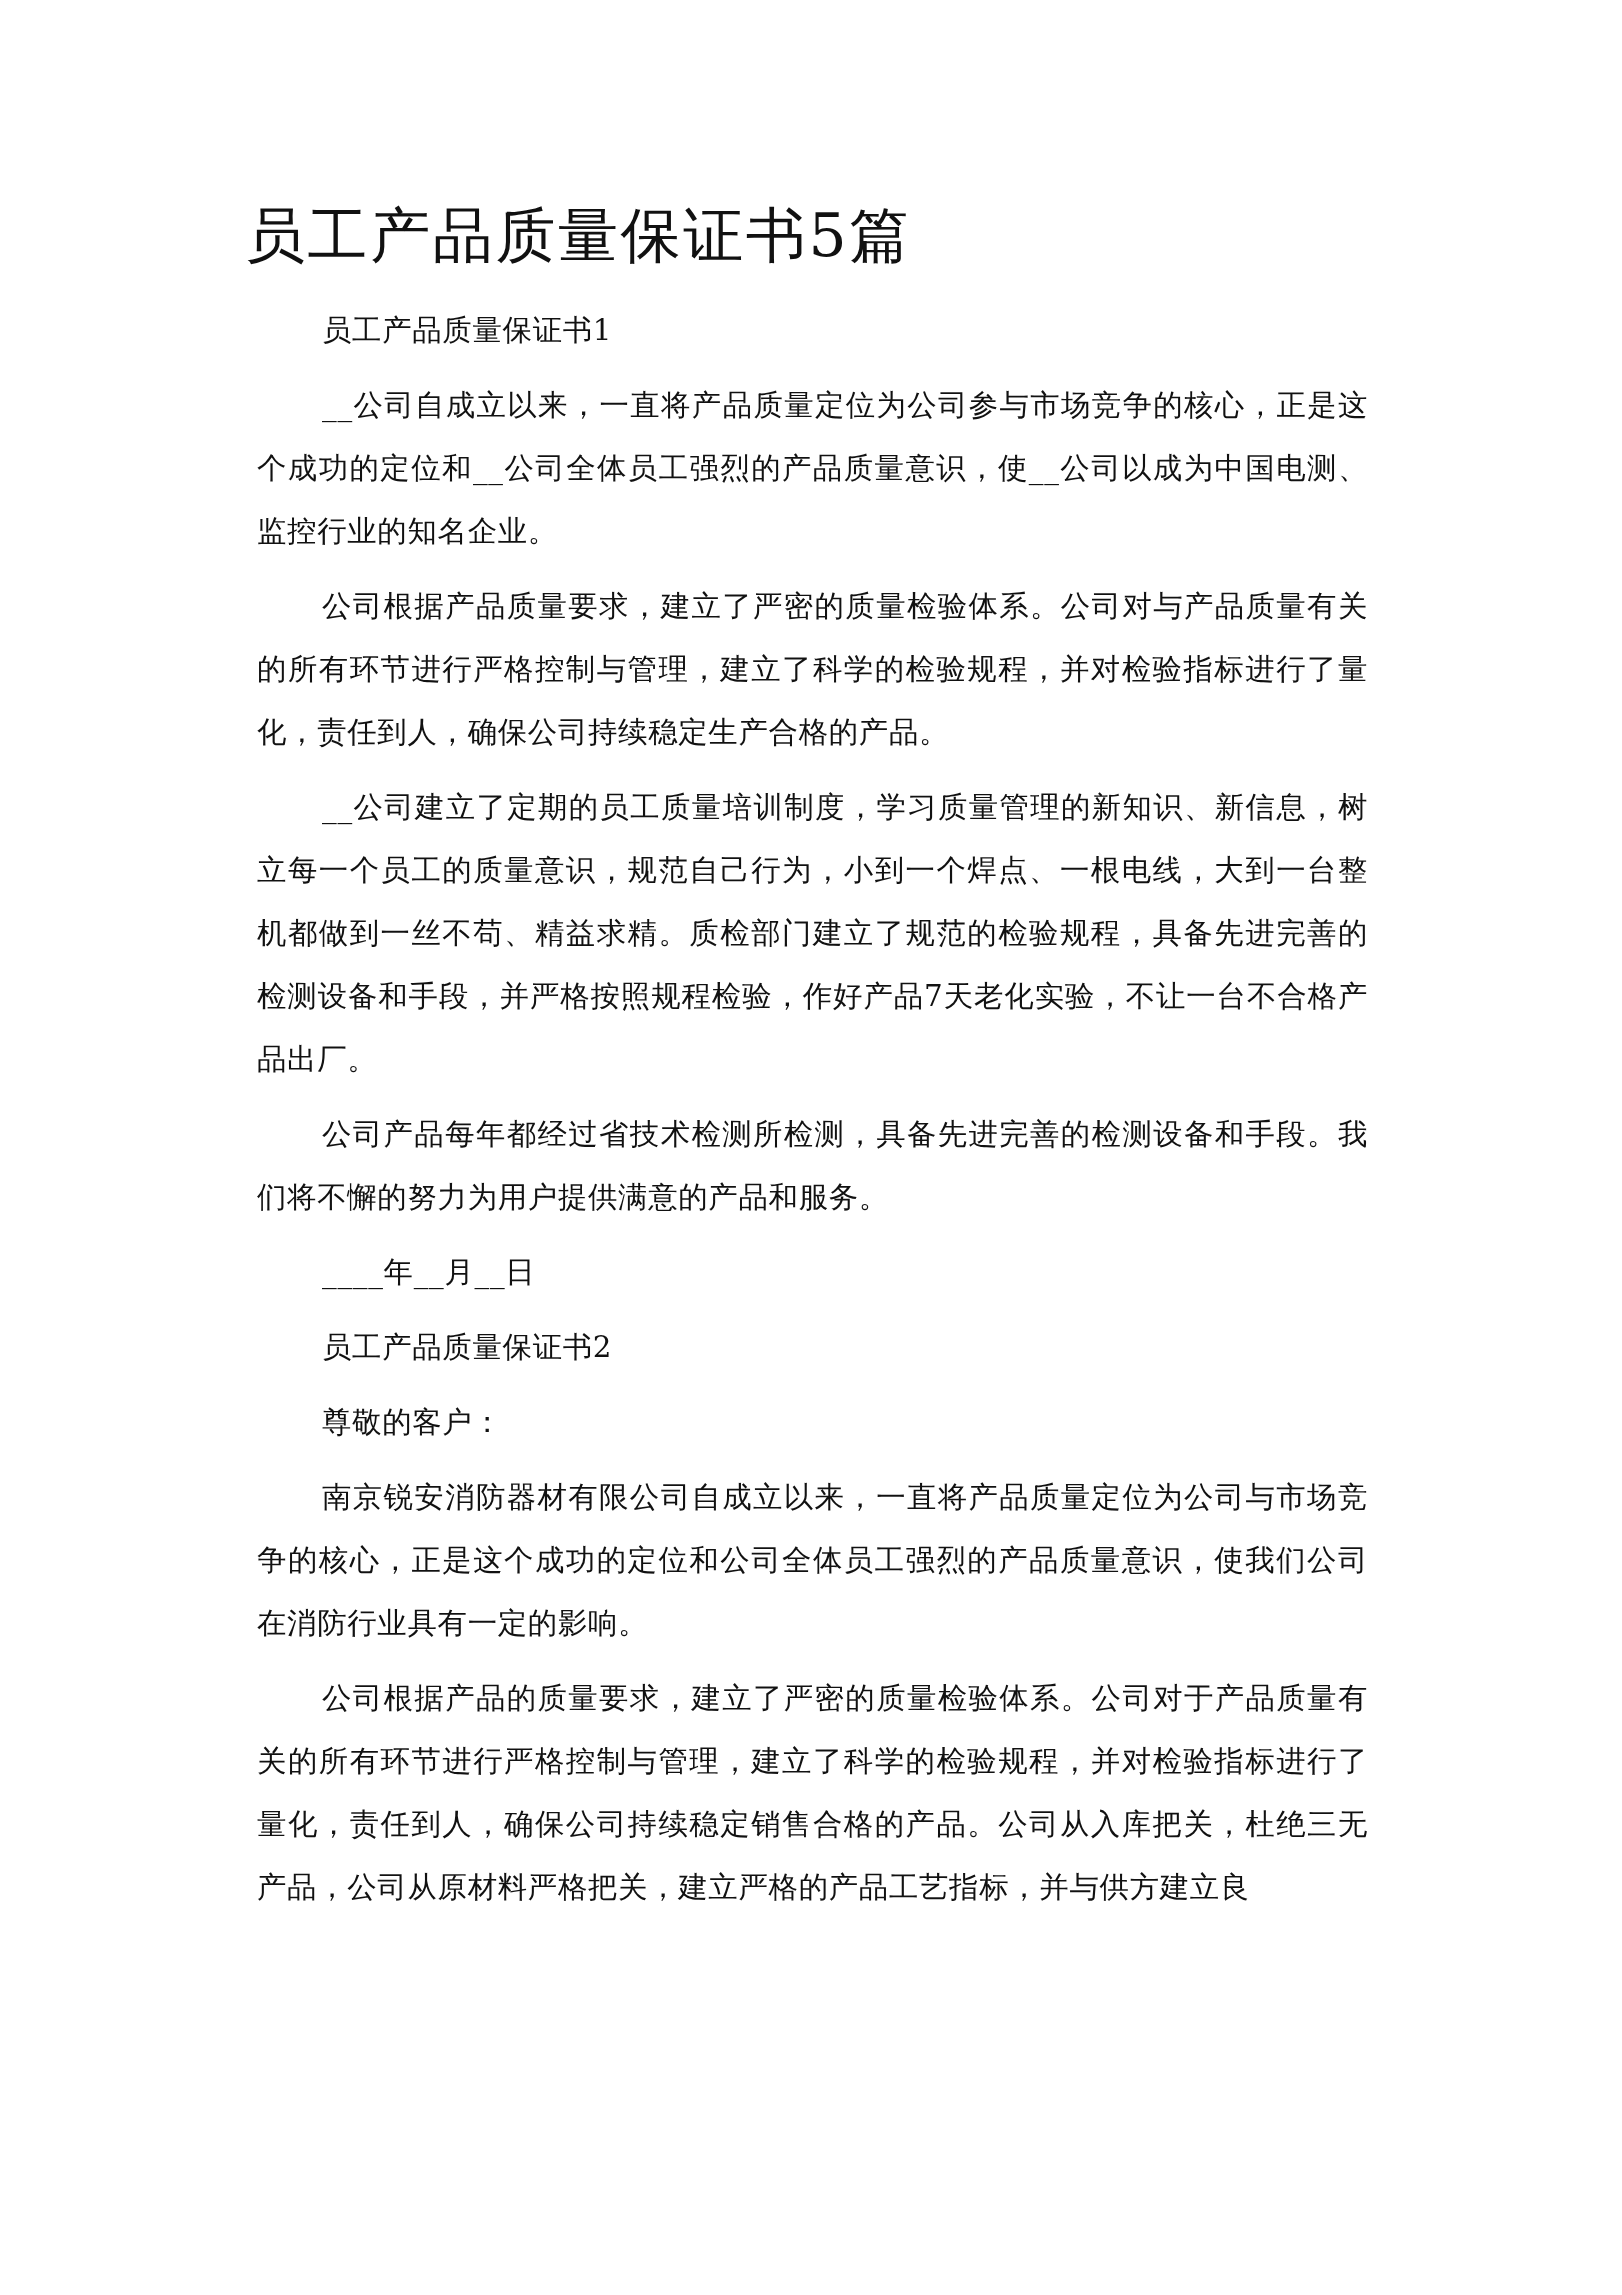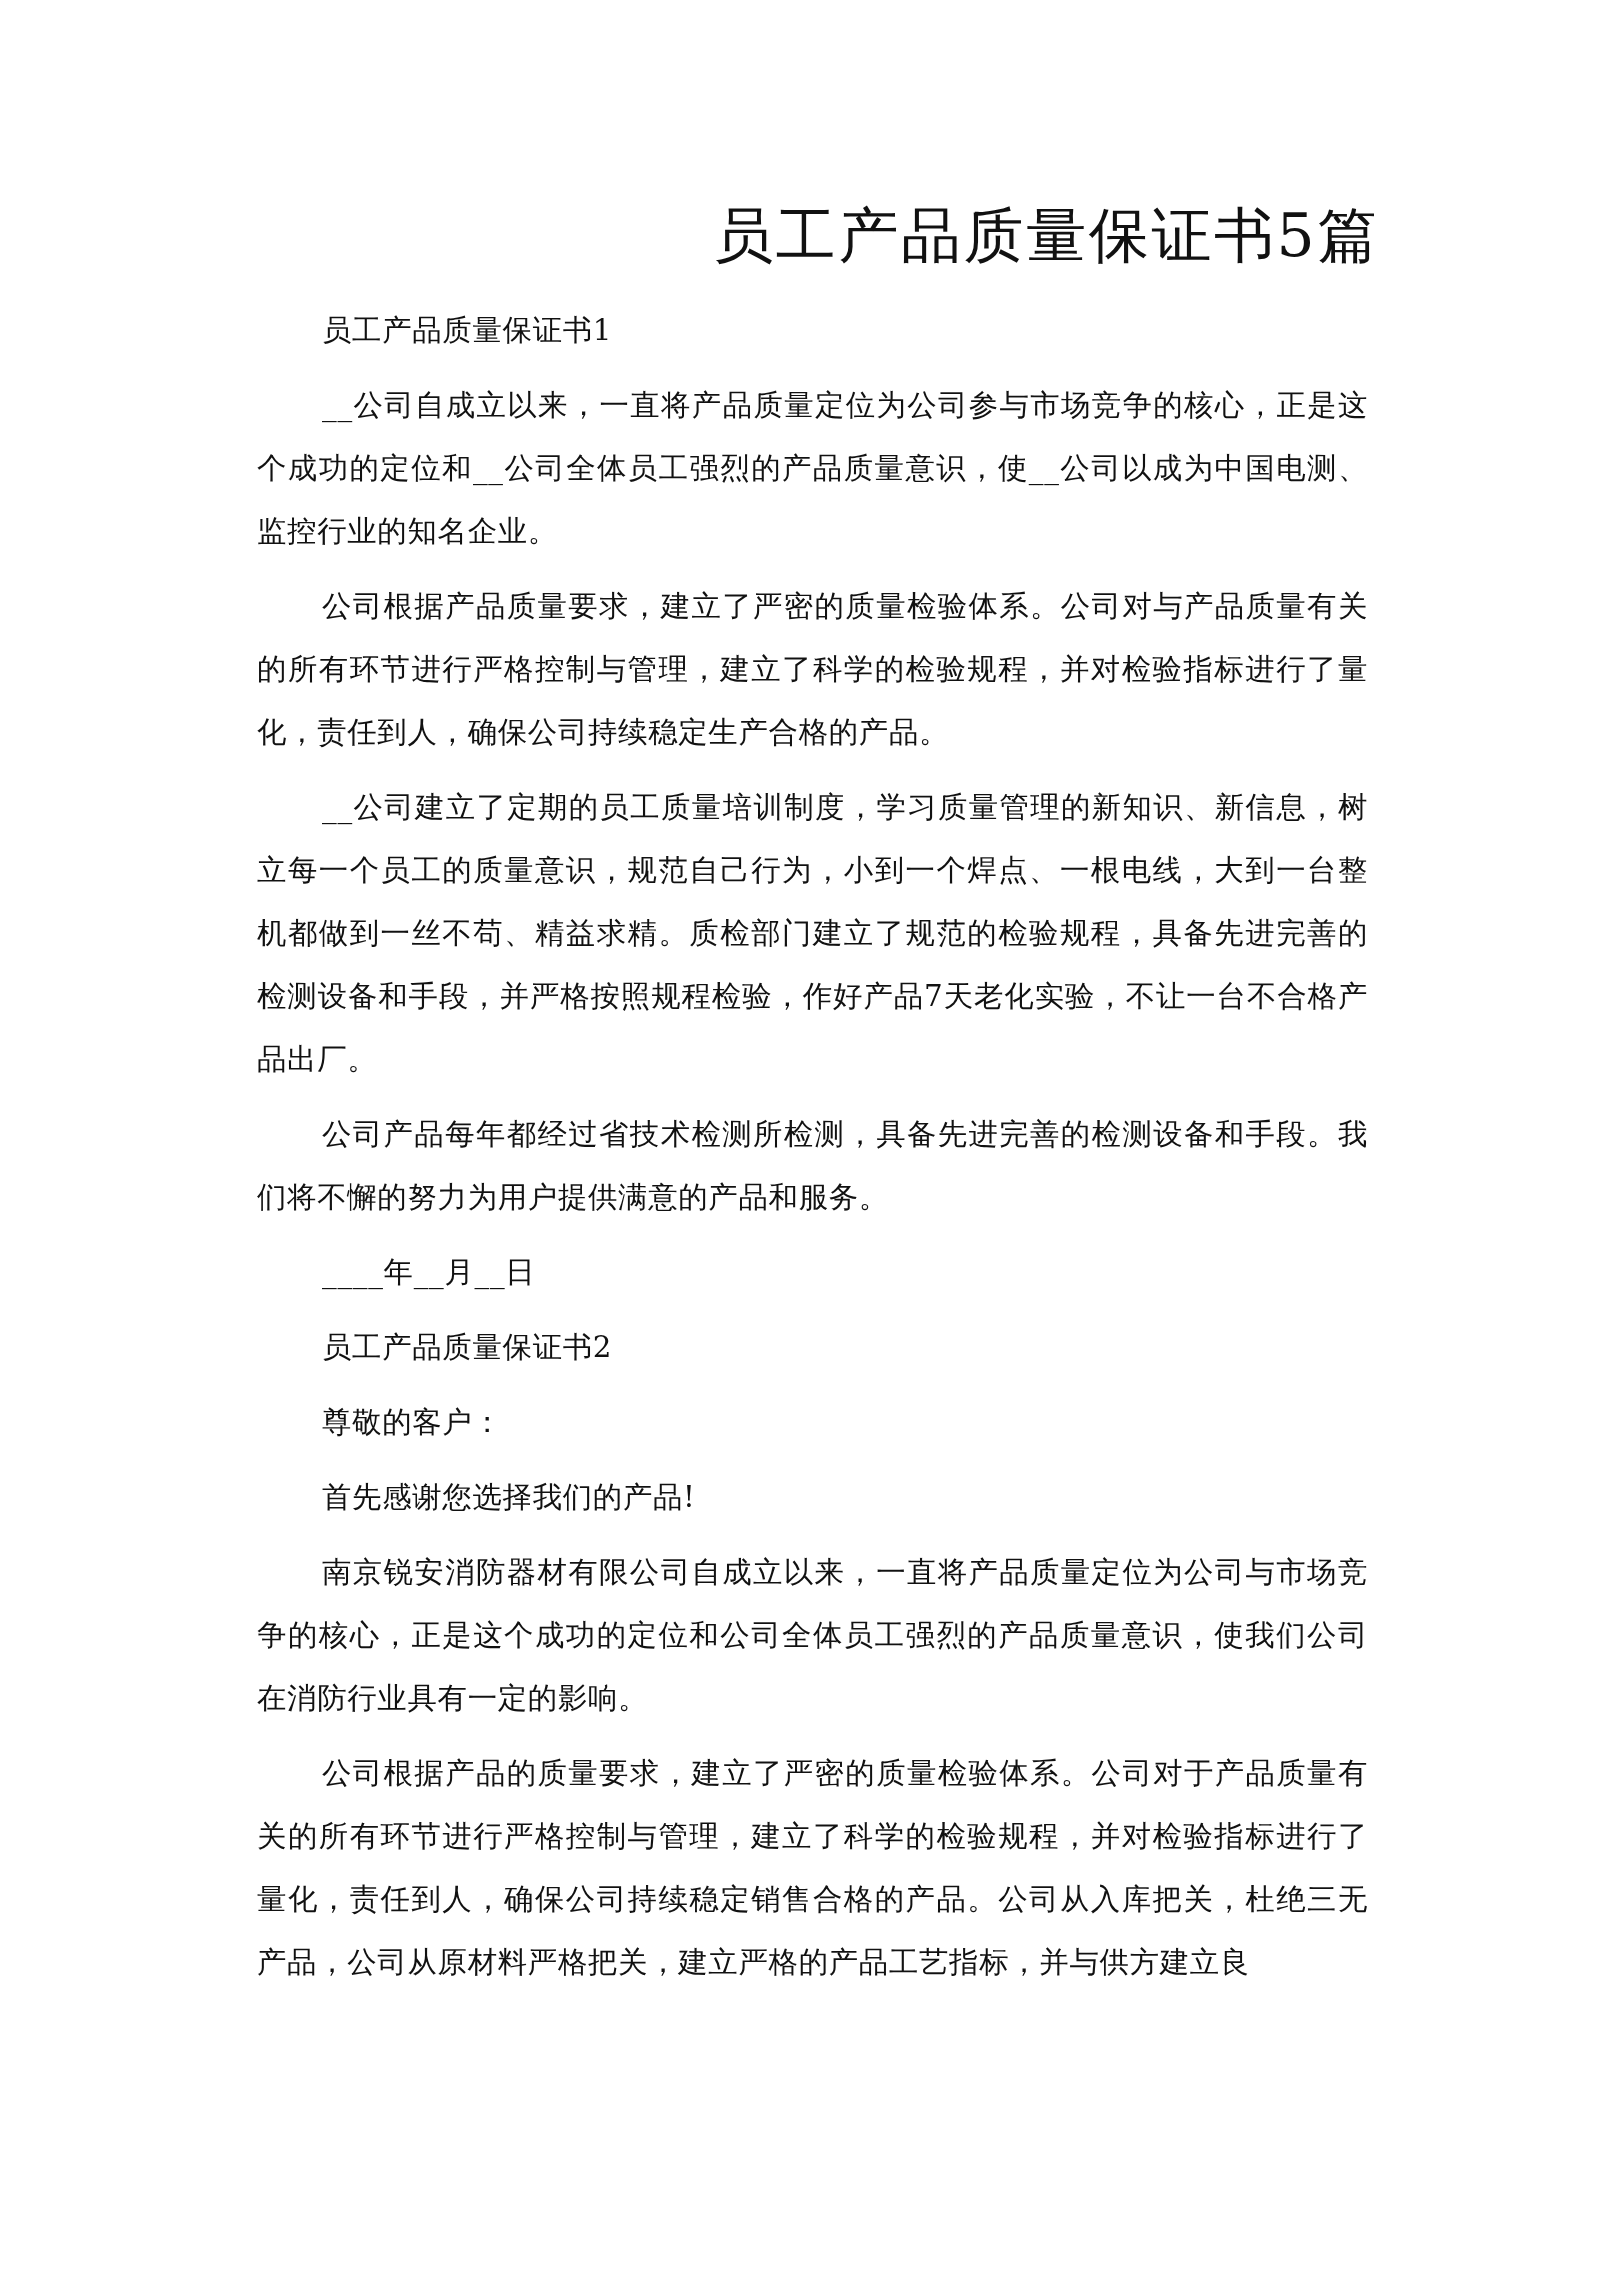--- a/index.html
+++ b/index.html
@@ -4,21 +4,21 @@
 <style>
   html, body { margin: 0; padding: 0; background: #ffffff; }
   body {
     width: 1623px; height: 2295px; position: relative; overflow: hidden;
     font-family: "DejaVu Serif", "Liberation Serif", serif;
     color: #111;
   }
   .page { position: absolute; left: 245px; top: 0; width: 1135px; }
   .title {
     position: absolute; left: 0; width: 1135px; top: 196px;
-    text-align: right; font-size: 60px; line-height: 79px; letter-spacing: 2.6px;
+    text-align: left; font-size: 60px; line-height: 79px; letter-spacing: 2.6px;
     margin: 0; font-weight: normal;
   }
   .body { position: absolute; left: 0; top: 287px; width: 1135px; }
   .p {
     font-size: 29.4px; line-height: 63px; margin: 12px;
     text-indent: 65px; text-align: justify; letter-spacing: 0.7px;
     word-break: break-all;
   }
 </style>
 </head>
@@ -28,18 +28,17 @@
   <h1 class="title">员工产品质量保证书5篇</h1>
   <div class="body">
     <p class="p">员工产品质量保证书1</p>
     <p class="p">__公司自成立以来，一直将产品质量定位为公司参与市场竞争的核心，正是这个成功的定位和__公司全体员工强烈的产品质量意识，使__公司以成为中国电测、监控行业的知名企业。</p>
     <p class="p">公司根据产品质量要求，建立了严密的质量检验体系。公司对与产品质量有关的所有环节进行严格控制与管理，建立了科学的检验规程，并对检验指标进行了量化，责任到人，确保公司持续稳定生产合格的产品。</p>
     <p class="p">__公司建立了定期的员工质量培训制度，学习质量管理的新知识、新信息，树立每一个员工的质量意识，规范自己行为，小到一个焊点、一根电线，大到一台整机都做到一丝不苟、精益求精。质检部门建立了规范的检验规程，具备先进完善的检测设备和手段，并严格按照规程检验，作好产品7天老化实验，不让一台不合格产品出厂。</p>
     <p class="p">公司产品每年都经过省技术检测所检测，具备先进完善的检测设备和手段。我们将不懈的努力为用户提供满意的产品和服务。</p>
     <p class="p">____年__月__日</p>
     <p class="p">员工产品质量保证书2</p>
     <p class="p">尊敬的客户：</p>
-    <p class="p">首先感谢您选择我们的产品!</p>
     <p class="p">南京锐安消防器材有限公司自成立以来，一直将产品质量定位为公司与市场竞争的核心，正是这个成功的定位和公司全体员工强烈的产品质量意识，使我们公司在消防行业具有一定的影响。</p>
     <p class="p">公司根据产品的质量要求，建立了严密的质量检验体系。公司对于产品质量有关的所有环节进行严格控制与管理，建立了科学的检验规程，并对检验指标进行了量化，责任到人，确保公司持续稳定销售合格的产品。公司从入库把关，杜绝三无产品，公司从原材料严格把关，建立严格的产品工艺指标，并与供方建立良</p>
   </div>
 </div>
 
 
 </body></html>

